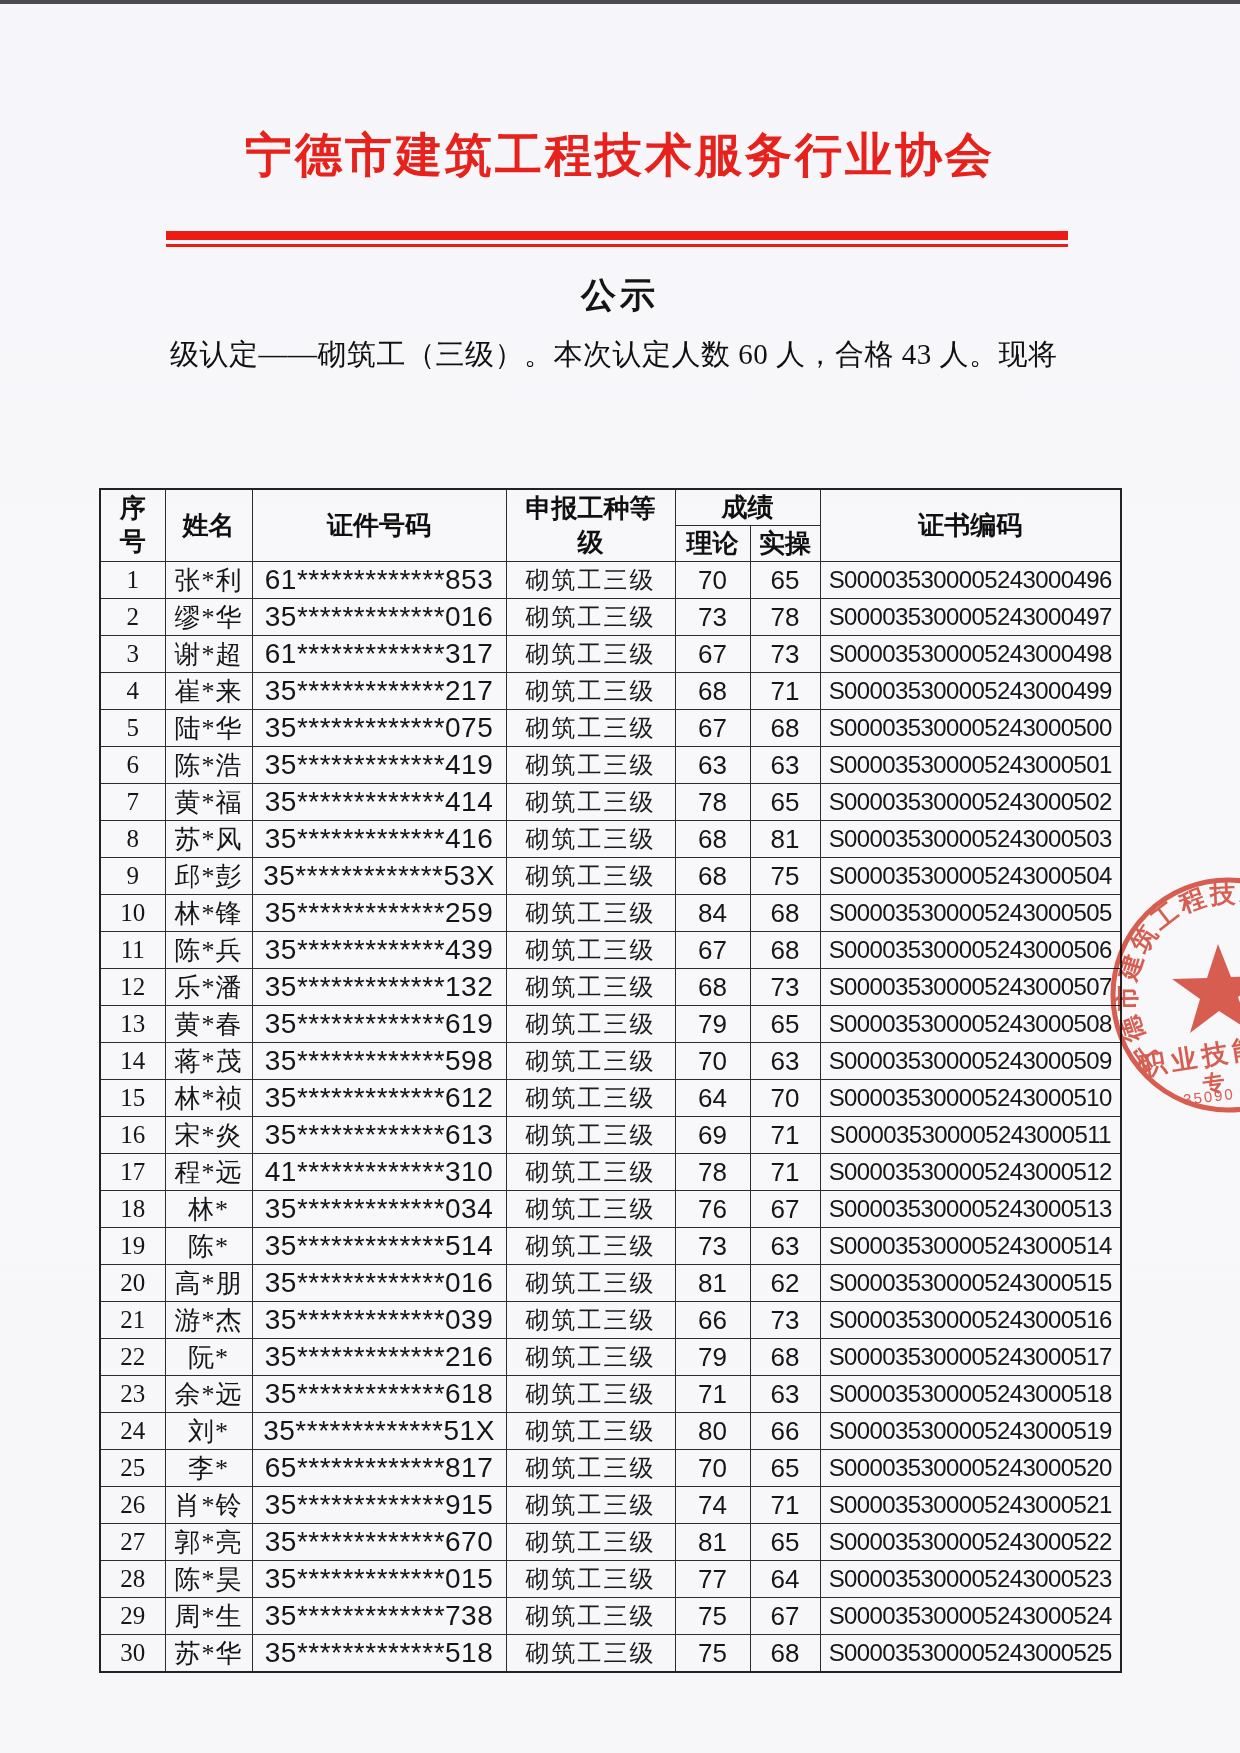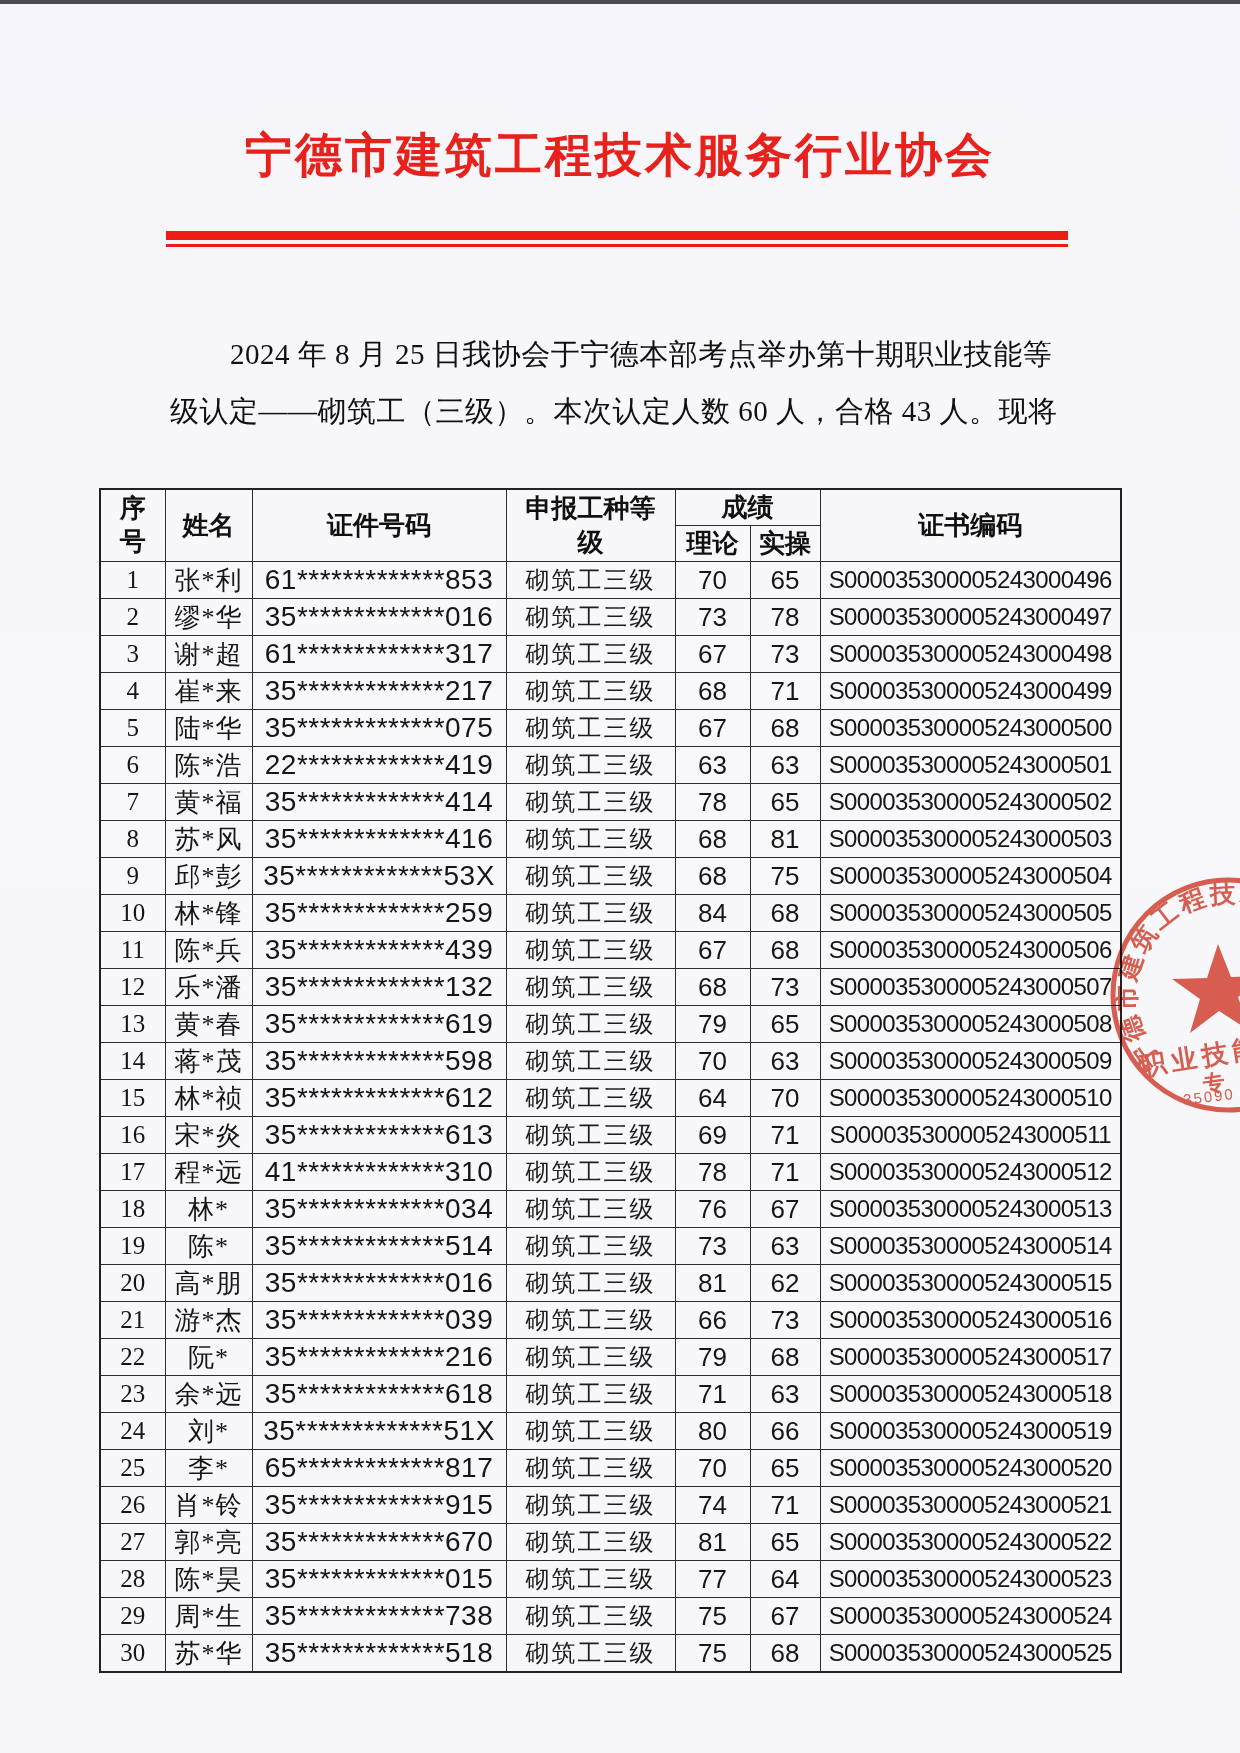--- a/index.html
+++ b/index.html
@@ -59,23 +59,23 @@
 
 <div class="page">
 
   <div class="scan-top-line"></div>
 
   <h1 class="org-title" style="color: rgb(231, 33, 27);">宁德市建筑工程技术服务行业协会</h1>
 
   <div class="red-rule-thick" style="background: rgb(236, 28, 21);"></div>
   <div class="red-rule-thin" style="background: rgb(236, 28, 21);"></div>
 
+  <h2 class="doc-title">公示</h2>
 
   <div class="para">
-    <div class="indent">2024 年 8 月 25 日我协会于宁德本部考点举办第十期职业技能等</div>
     <div>级认定——砌筑工（三级）。本次认定人数 60 人，合格 43 人。现将</div>
   </div>
 
   <table class="results">
     <colgroup>
       <col style="width:65px">
         <col style="width:87px">
         <col style="width:254px">
       <col style="width:169px">
         <col style="width:75px">
@@ -138,21 +138,21 @@
           <td class="c-name">陆*华</td>
           <td class="c-id">35*************075</td>
           <td class="c-trade">砌筑工三级</td>
           <td class="c-score">67</td>
           <td class="c-score">68</td>
           <td class="c-cert">S000035300005243000500</td>
         </tr>
         <tr>
           <td class="c-index">6</td>
           <td class="c-name">陈*浩</td>
-          <td class="c-id">22*************419</td>
+          <td class="c-id">35*************419</td>
           <td class="c-trade">砌筑工三级</td>
           <td class="c-score">63</td>
           <td class="c-score">63</td>
           <td class="c-cert">S000035300005243000501</td>
         </tr>
         <tr>
           <td class="c-index">7</td>
           <td class="c-name">黄*福</td>
           <td class="c-id">35*************414</td>
           <td class="c-trade">砌筑工三级</td>

